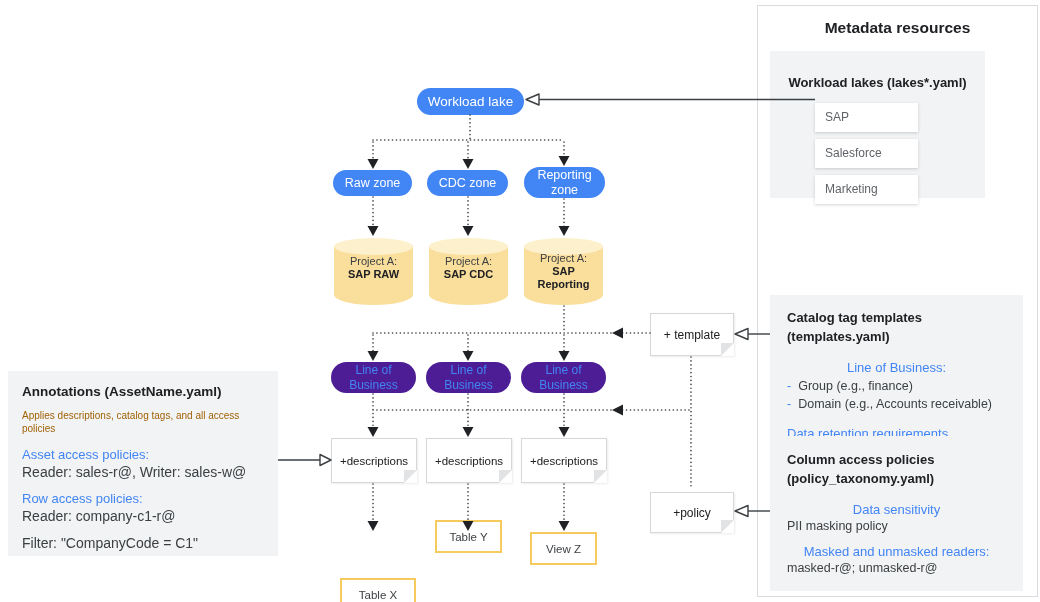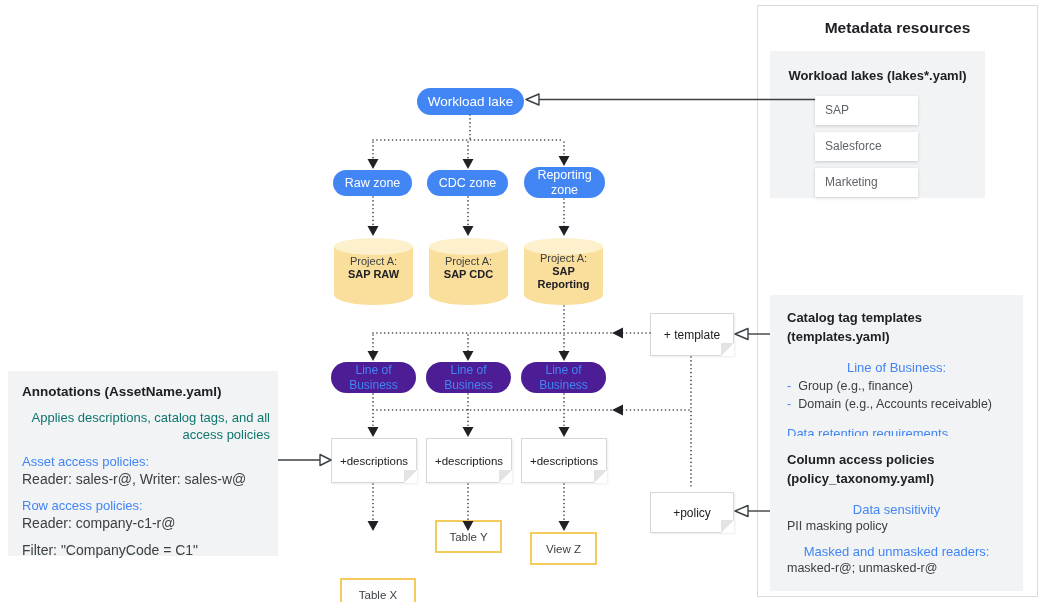--- a/index.html
+++ b/index.html
@@ -32,30 +32,30 @@
         box-shadow:1px 1px 2px rgba(0,0,0,0.08);}
   .note .fold{position:absolute;right:-1px;bottom:-1px;width:13px;height:13px;background:#fff;}
   .note .fold::before{content:"";position:absolute;left:0;top:0;width:0;height:0;
         border-left:13px solid #E2E3E5;border-bottom:13px solid transparent;}
   .tbl{display:flex;align-items:center;justify-content:center;background:#fff;
        border:2px solid #F5CB5E;font-size:11.5px;color:#3C4043;}
   
   .left-panel{position:absolute;left:8px;top:371px;width:270px;height:185px;background:#F1F3F4;
               z-index:1;box-sizing:border-box;padding:13px 14px;}
   .lp-title{font-size:13.5px;font-weight:bold;color:#202124;margin-bottom:11px;}
-  .lp-desc{font-size:13px;color:#0f766e;line-height:1.28;margin-bottom:11px;width:248px;text-align:right;}
+  .lp-desc{font-size:10px;color:#a16207;line-height:1.28;margin-bottom:11px;width:248px;}
   .blue-head{font-size:13px;color:#4285F4;margin-bottom:2px;}
   .plain{font-size:14px;color:#3C4043;}
   .mb11{margin-bottom:11px;}
   
   .right-panel{position:absolute;left:757px;top:5px;width:281px;height:592px;background:#fff;
                border:1px solid #D8DBDF;z-index:1;box-sizing:border-box;}
   .panel-title{text-align:center;font-size:15.5px;font-weight:bold;color:#202124;margin-top:13px;}
   .gray-box{position:absolute;background:#F1F3F4;box-sizing:border-box;}
-  .lakes-box{left:12px;top:45px;width:215px;height:147px;padding-top:17px;}
+  .lakes-box{left:12px;top:45px;width:215px;height:147px;padding-top:24px;}
   .lakes-title{text-align:center;font-size:13px;font-weight:bold;color:#202124;margin-bottom:13px;}
   .lake-item{margin:0 0 7px 45px;width:103px;height:29px;background:#fff;
              box-shadow:0 1px 3px rgba(60,64,67,0.22);font-size:12px;color:#5F6368;
              line-height:29px;padding-left:10px;box-sizing:border-box;}
   .catalog-box{left:12px;top:253px;width:253px;height:162px;padding:14px 17px;margin-top:36px;}
   .policy-box{left:12px;top:430px;width:253px;height:155px;padding:15px 17px;}
   .box-title{font-size:13px;font-weight:bold;color:#202124;line-height:1.45;}
   .bullet{display:flex;font-size:12.5px;color:#3C4043;line-height:1.45;}
   .bullet .dash{color:#4285F4;margin-right:7px;}
   .mt13{margin-top:13px;} .mb2{margin-bottom:2px;text-align:center;} .mt11{margin-top:11px;}

